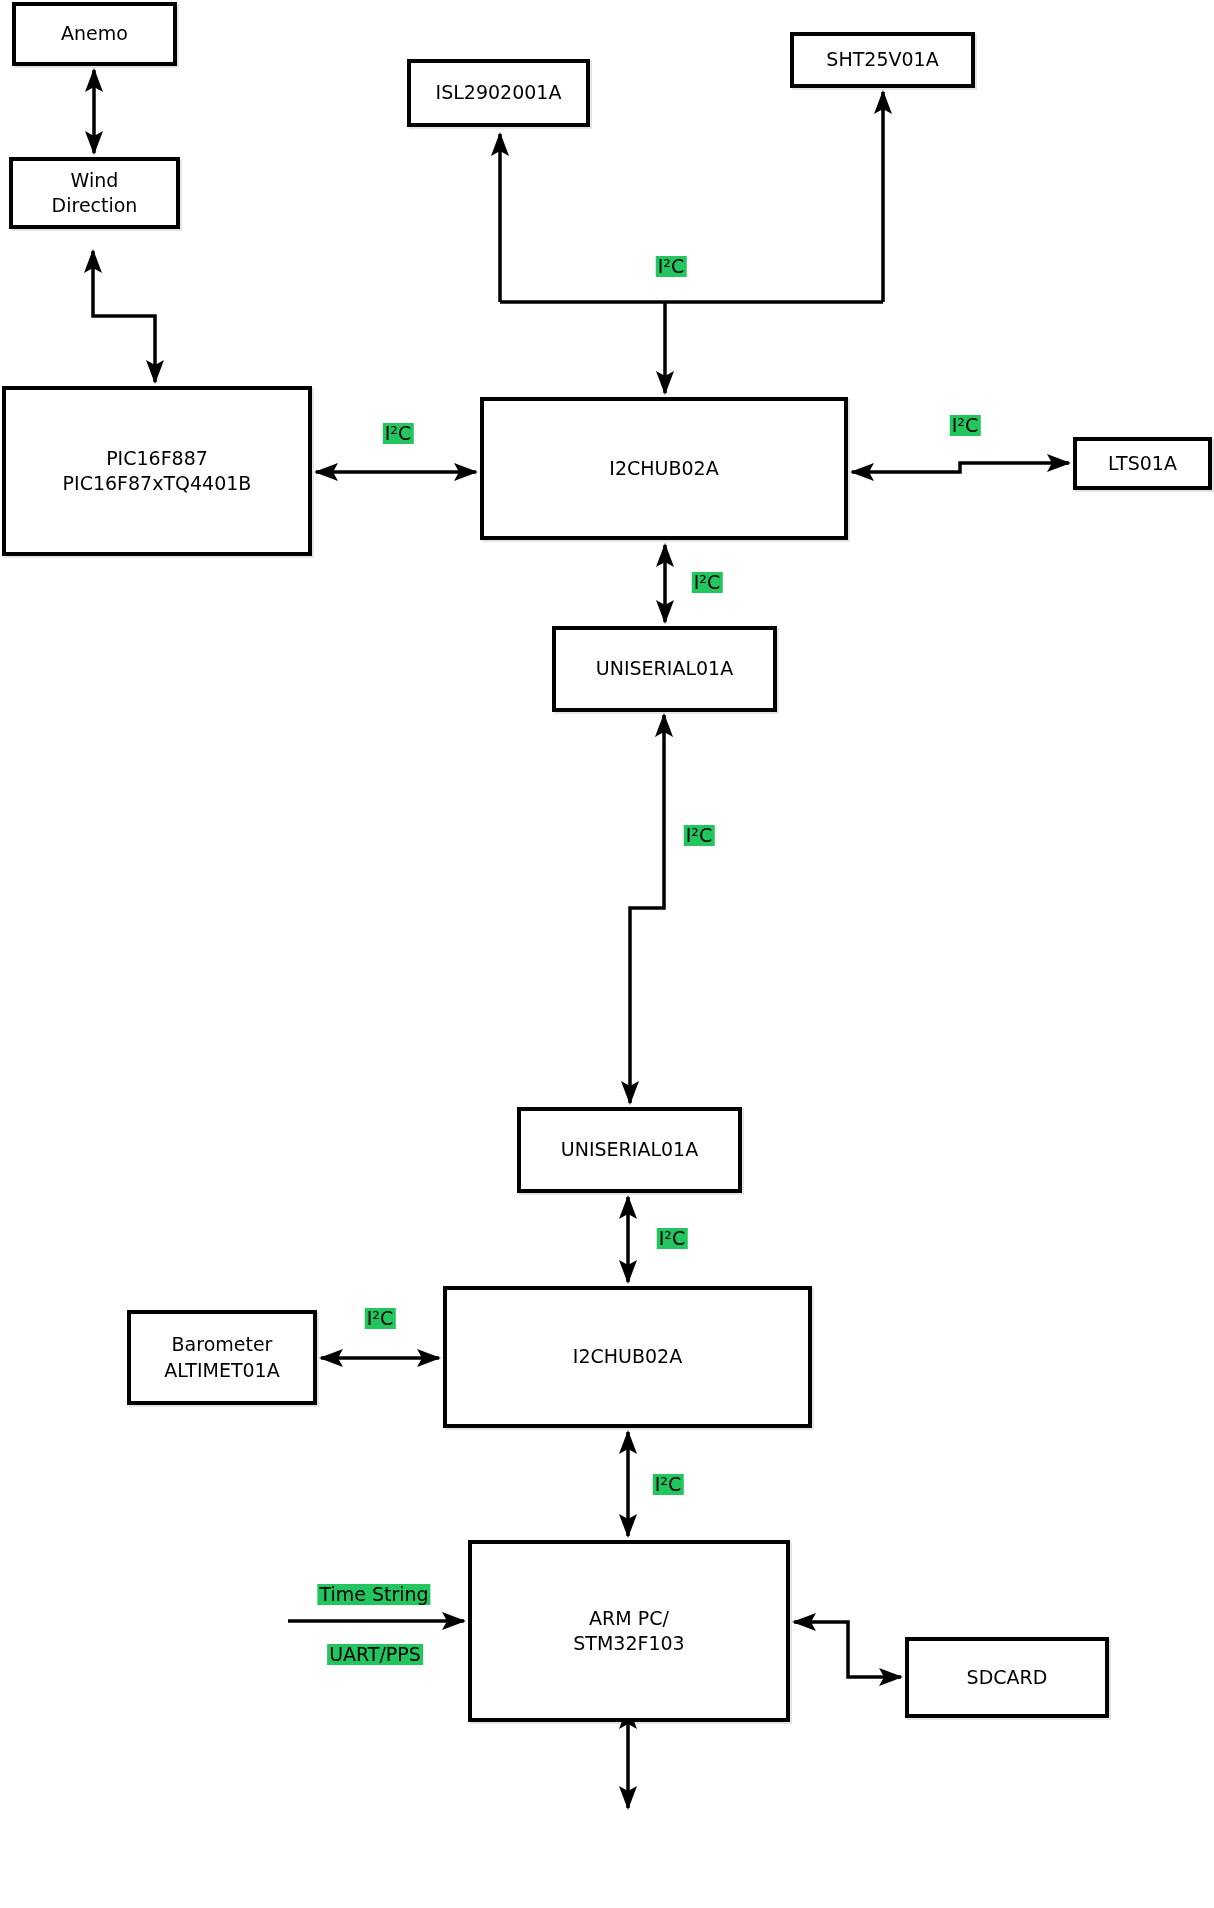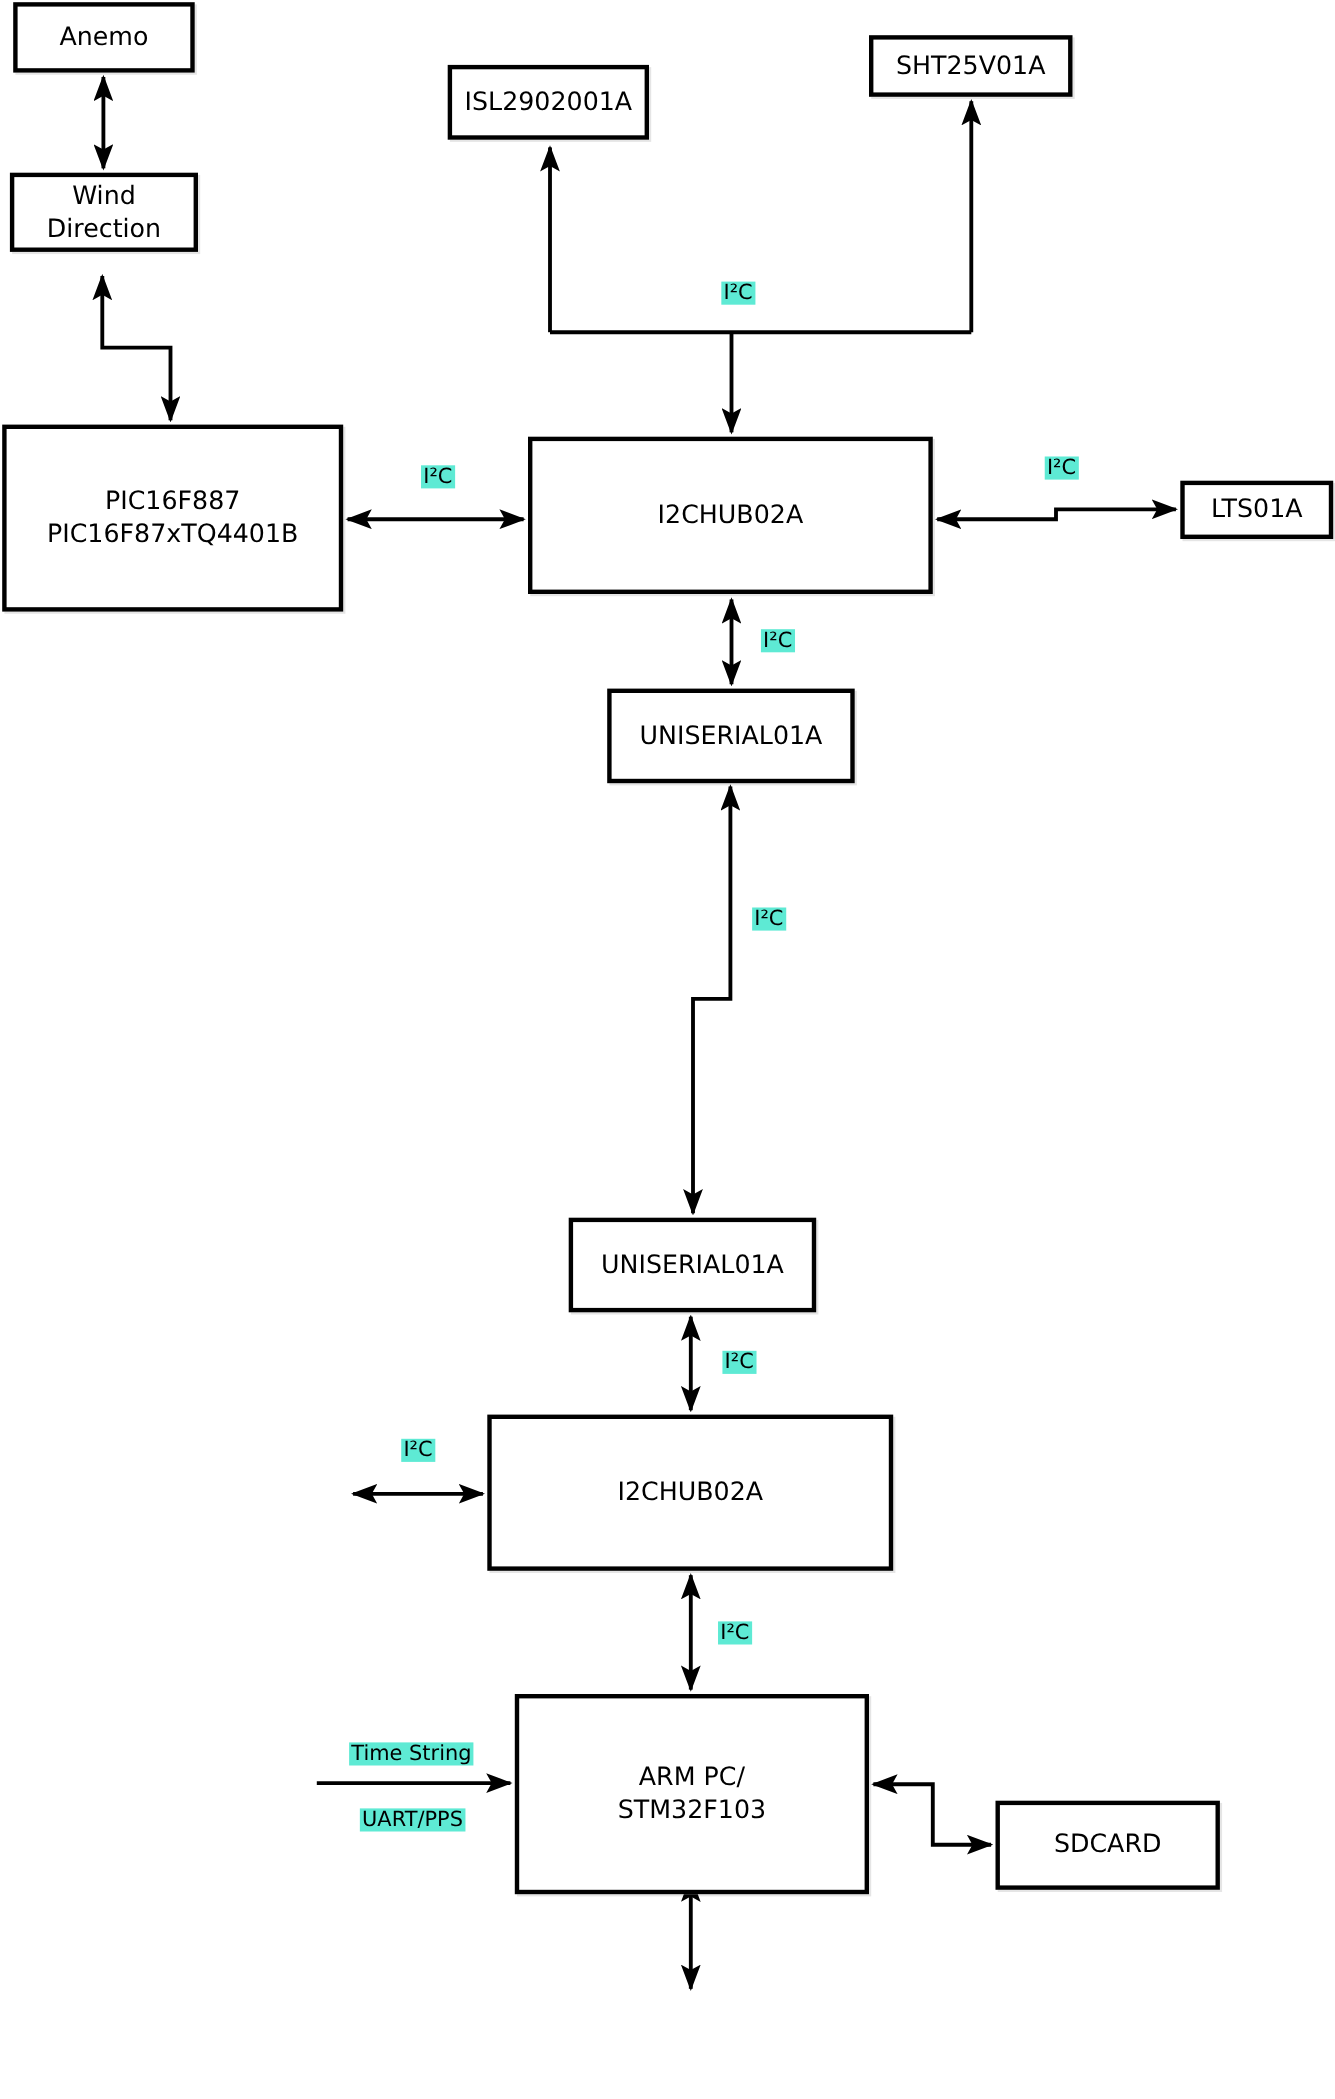--- a/index.html
+++ b/index.html
@@ -26,33 +26,33 @@
     box-sizing: border-box;
     border: 4px solid #000000;
     background: #ffffff;
     display: flex;
     align-items: center;
     justify-content: center;
     text-align: center;
     box-shadow: 2px 2px 0 rgba(0,0,0,0.10);
   }
   .node-label {
-    font-size: 23px;
+    font-size: 19px;
     line-height: 1.32;
     color: #000000;
     white-space: pre-line;
   }
   .edge-label {
     position: absolute;
     transform: translateX(-50%);
     font-size: 19px;
     line-height: 1.1;
     color: #000000;
     white-space: nowrap;
-    background: #5eead4;
+    background: #22c55e;
     padding: 0 2px;
   }
   path.edge {
     fill: none;
     stroke: #000000;
     stroke-width: 3.5px;
   }
 </style>
 </head>
 <body>
@@ -131,20 +131,24 @@
   </div>
 
   <div class="node" style="left:517px;top:1107px;width:225px;height:86px">
     <span class="node-label">UNISERIAL01A</span>
   </div>
 
   <div class="node" style="left:443px;top:1286px;width:369px;height:142px">
     <span class="node-label">I2CHUB02A</span>
   </div>
 
+  <div class="node" style="left:127px;top:1310px;width:190px;height:95px">
+    <span class="node-label">Barometer
+ALTIMET01A</span>
+  </div>
 
   <div class="node" style="left:468px;top:1540px;width:322px;height:182px">
     <span class="node-label">ARM PC/
 STM32F103</span>
   </div>
 
 
   <div class="node" style="left:905px;top:1637px;width:204px;height:81px">
     <span class="node-label">SDCARD</span>
   </div>

